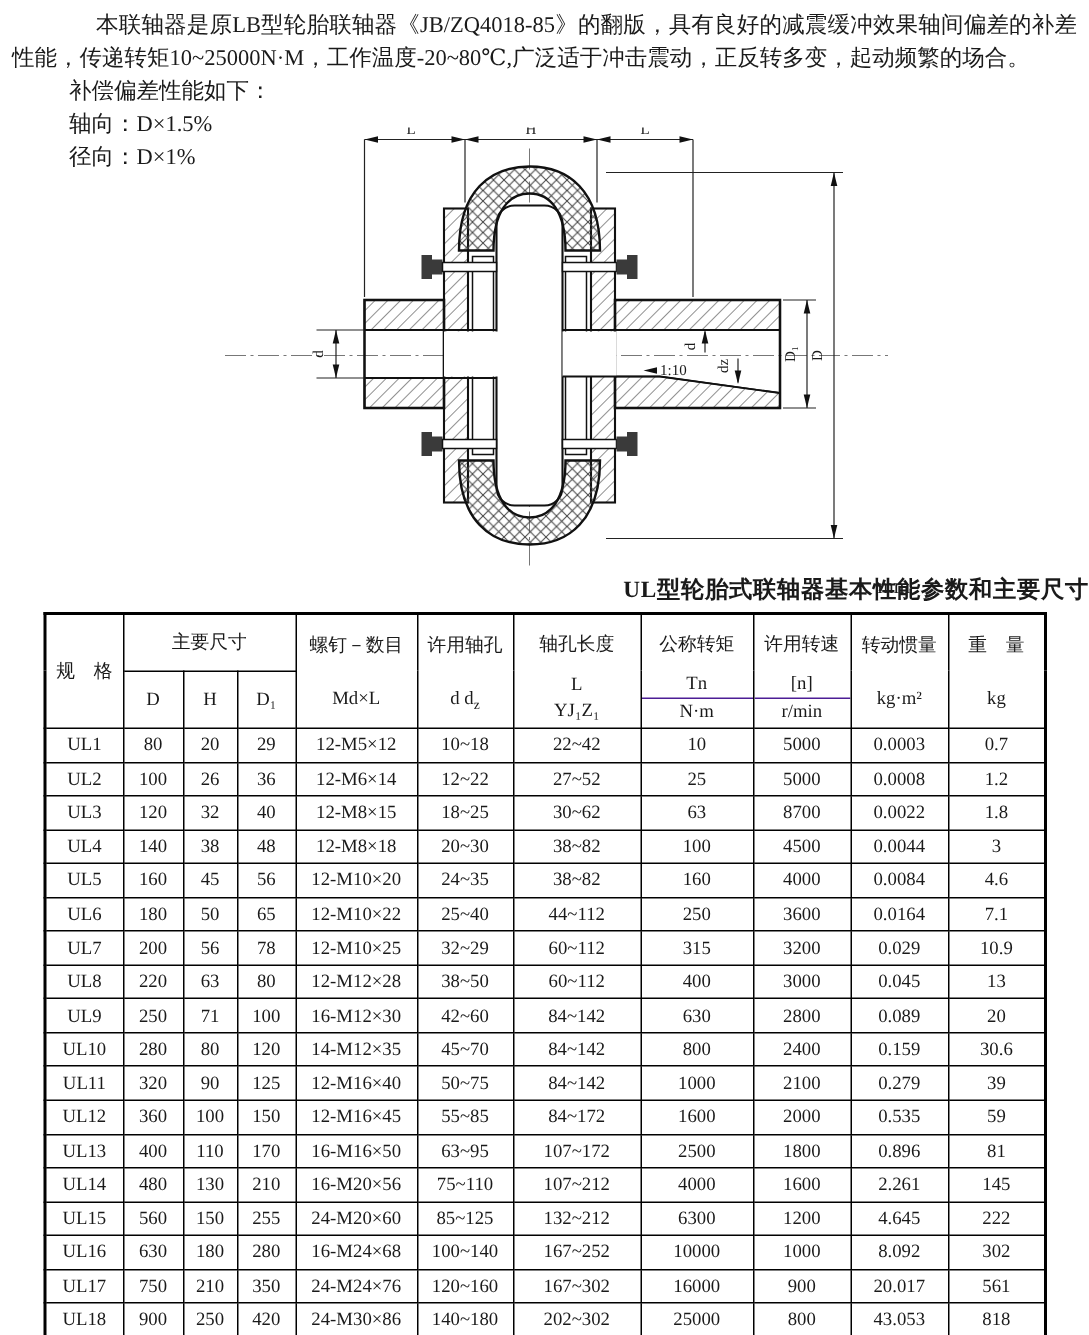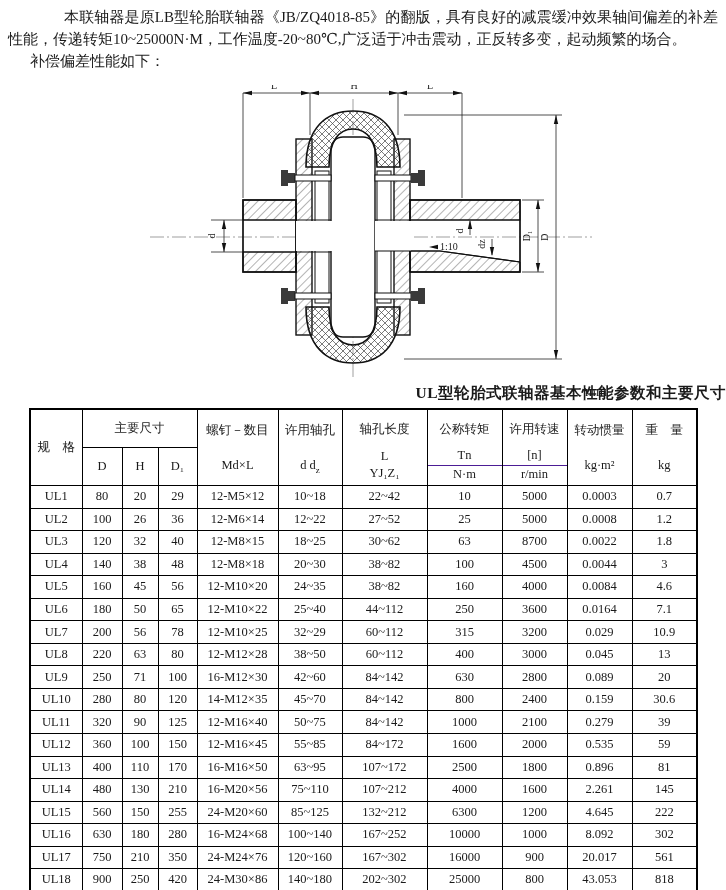--- a/index.html
+++ b/index.html
@@ -1,19 +1,19 @@
 <!DOCTYPE html>
 <html><head>
 <meta charset="utf-8">
 <style>
   html,body{margin:0;padding:0;background:#e8e8e8;}
   .page{position:relative;width:726px;height:890px;background:#fff;overflow:hidden;
         font-family:"Liberation Serif","DejaVu Serif",serif;color:#1a1a1a;}
   .intro{margin:6px 8px 0;font-size:15px;line-height:22px;text-indent:56px;text-align:justify;}
-  .subhead,.spec-item{margin-left:30px;font-size:15px;line-height:22px;}
+  .subhead,.spec-item{margin-left:46px;font-size:15px;line-height:22px;}
   .drawing{position:absolute;top:85px;left:0;width:726px;height:300px;}
   .drawing text{font-size:10px;fill:#1a1a1a;font-family:"Liberation Serif","DejaVu Serif",serif;}
   .cl{stroke:#777;stroke-width:0.7;stroke-dasharray:14 3 2 3;fill:none;}
   .thin{stroke:#222;stroke-width:0.8;fill:none;}
   .med{stroke:#111;stroke-width:1.2;fill:none;}
   .thick{stroke:#111;stroke-width:1.7;fill:none;}
   .arr{fill:#111;stroke:none;}
   .title-row{position:absolute;top:383px;left:0;width:100%;text-align:right;}
   .table-title{font-size:15.5px;font-weight:bold;letter-spacing:0.5px;margin-left:36px;}
   .table-unit{position:absolute;left:585px;top:1px;font-size:14px;font-weight:normal;}
@@ -32,20 +32,22 @@
   th .sp-bot{height:18px;line-height:17px;border-top:1px solid #4c1d95;}
   sub{font-size:9px;}
 </style>
 </head>
 <body>
 
 <div class="page">
 
   <p class="intro">本联轴器是原LB型轮胎联轴器《JB/ZQ4018-85》的翻版，具有良好的减震缓冲效果轴间偏差的补差性能，传递转矩10~25000N·M，工作温度-20~80℃,广泛适于冲击震动，正反转多变，起动频繁的场合。</p>
   <div class="subhead">补偿偏差性能如下：</div>
+  <div class="spec-item">轴向：D×1.5%</div>
+  <div class="spec-item">径向：D×1%</div>
 
   <svg class="drawing" viewBox="0 0 726 300">
     <defs>
       <pattern id="hatch" width="6" height="6" patternUnits="userSpaceOnUse" patternTransform="rotate(45)">
         <line x1="0" y1="0" x2="0" y2="6" stroke="#444" stroke-width="0.8"></line>
       </pattern>
       <pattern id="xhatch" width="7" height="7" patternUnits="userSpaceOnUse">
         <path d="M0 0L7 7M7 0L0 7" stroke="#444" stroke-width="0.7"></path>
       </pattern>
     </defs>

